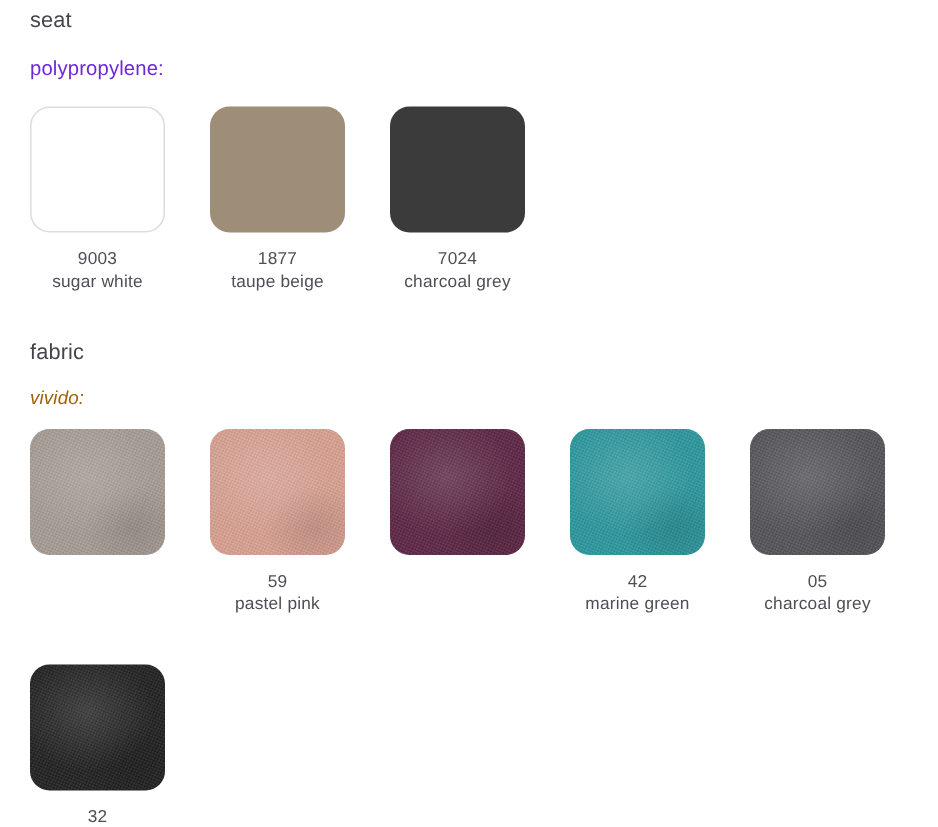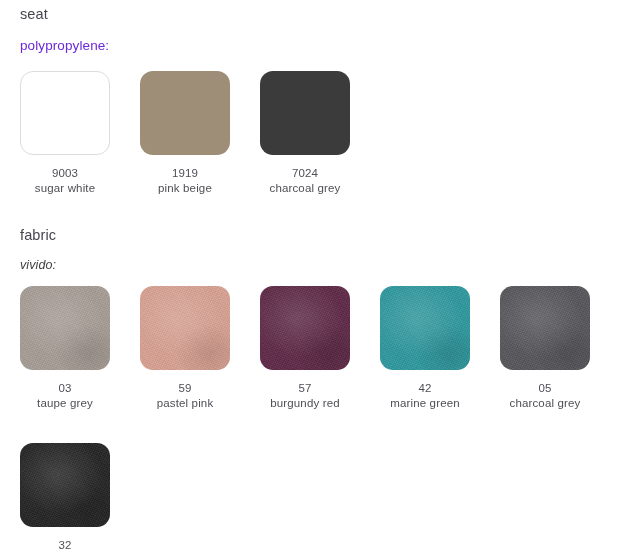--- a/index.html
+++ b/index.html
@@ -39,21 +39,21 @@
     left: 20px;
     font-size: 13.5px;
     font-weight: 400;
     color: #6d28d9;
     letter-spacing: 0.1px;
     white-space: nowrap;
   }
   .sub-title.italic {
     font-style: italic;
     font-size: 12.5px;
-    color: #404040;
+    color: #a16207;
   }
 
   #seat-title      { top: 6px;   }
   #polypropylene-t { top: 38px;  }
   #fabric-title    { top: 227px; }
   #vivido-title    { top: 258px; }
 
   
   .swatch-row {
     position: absolute;
@@ -122,58 +122,50 @@
       <div class="swatch-cell">
         <div class="swatch-chip outlined" style="background: rgb(255, 255, 255);"></div>
         <div class="swatch-caption">
           <span class="swatch-code">9003</span>
           <span class="swatch-name">sugar white</span>
         </div>
       </div>
       <div class="swatch-cell">
         <div class="swatch-chip" style="background: rgb(158, 141, 119);"></div>
         <div class="swatch-caption">
-          <span class="swatch-code">1919</span>
-          <span class="swatch-name">pink beige</span>
+          <span class="swatch-code">1877</span>
+          <span class="swatch-name">taupe beige</span>
         </div>
       </div>
       <div class="swatch-cell">
         <div class="swatch-chip" style="background: rgb(59, 59, 59);"></div>
         <div class="swatch-caption">
           <span class="swatch-code">7024</span>
           <span class="swatch-name">charcoal grey</span>
         </div>
       </div>
     </div>
 
   <div class="section-title" id="fabric-title">fabric</div>
 
   <div class="sub-title italic" id="vivido-title">vivido:</div>
 
   <div class="swatch-row" id="row-fabric-1">
       <div class="swatch-cell">
         <div class="swatch-chip textured" style="background: rgb(166, 157, 149);"></div>
-        <div class="swatch-caption">
-          <span class="swatch-code">03</span>
-          <span class="swatch-name">taupe grey</span>
-        </div>
       </div>
       <div class="swatch-cell">
         <div class="swatch-chip textured" style="background: rgb(216, 161, 146);"></div>
         <div class="swatch-caption">
           <span class="swatch-code">59</span>
           <span class="swatch-name">pastel pink</span>
         </div>
       </div>
       <div class="swatch-cell">
         <div class="swatch-chip textured" style="background: rgb(94, 40, 70);"></div>
-        <div class="swatch-caption">
-          <span class="swatch-code">57</span>
-          <span class="swatch-name">burgundy red</span>
-        </div>
       </div>
       <div class="swatch-cell">
         <div class="swatch-chip textured" style="background: rgb(45, 152, 158);"></div>
         <div class="swatch-caption">
           <span class="swatch-code">42</span>
           <span class="swatch-name">marine green</span>
         </div>
       </div>
       <div class="swatch-cell">
         <div class="swatch-chip textured" style="background: rgb(86, 86, 90);"></div>

